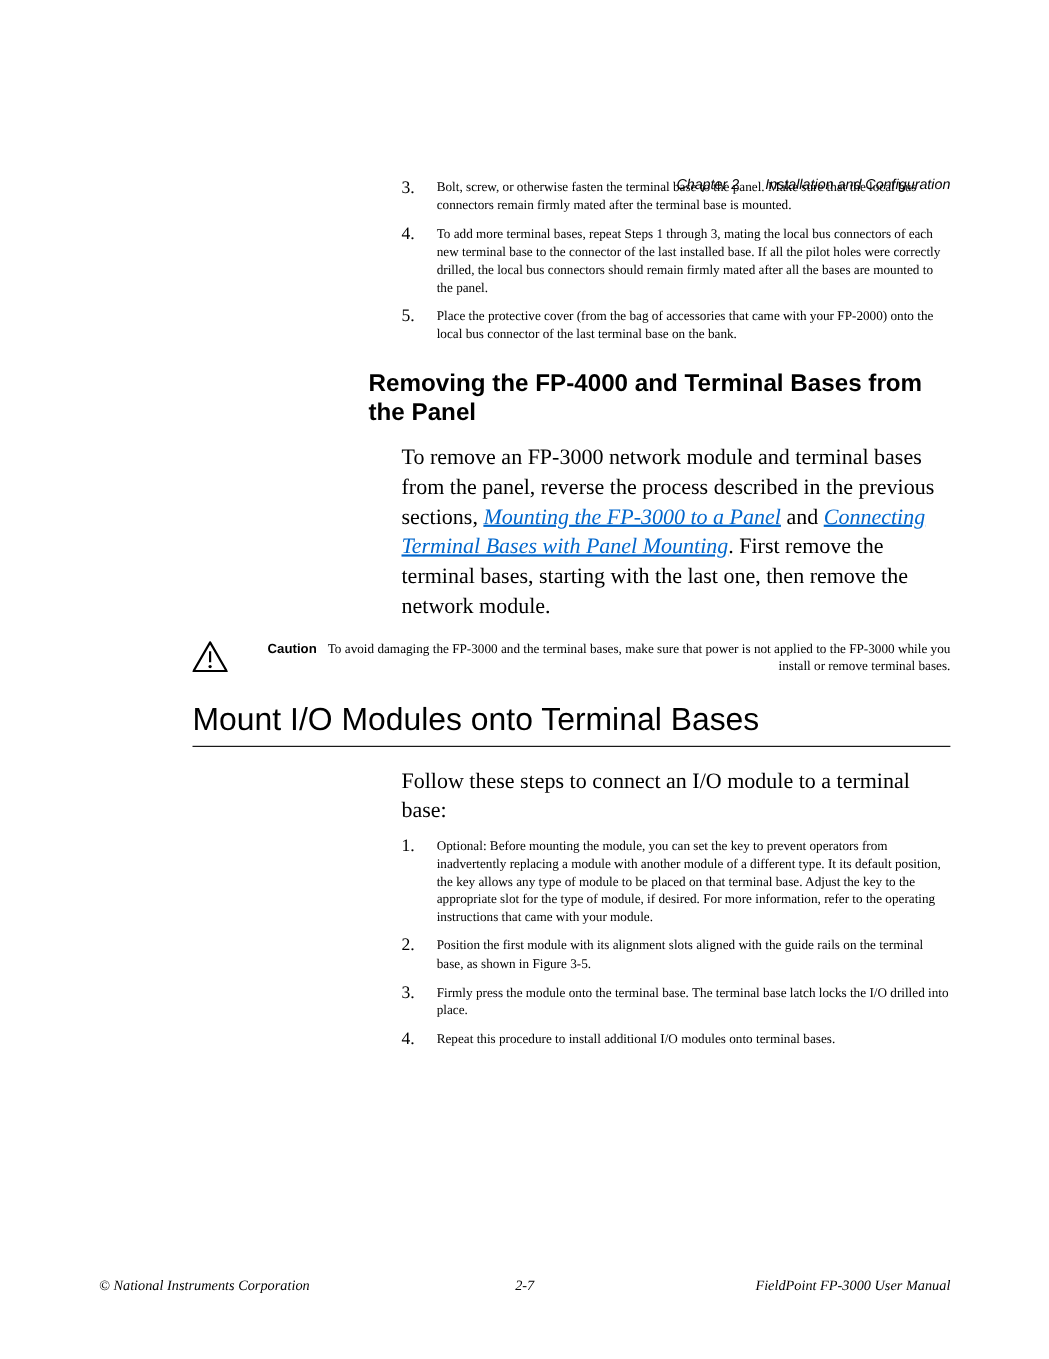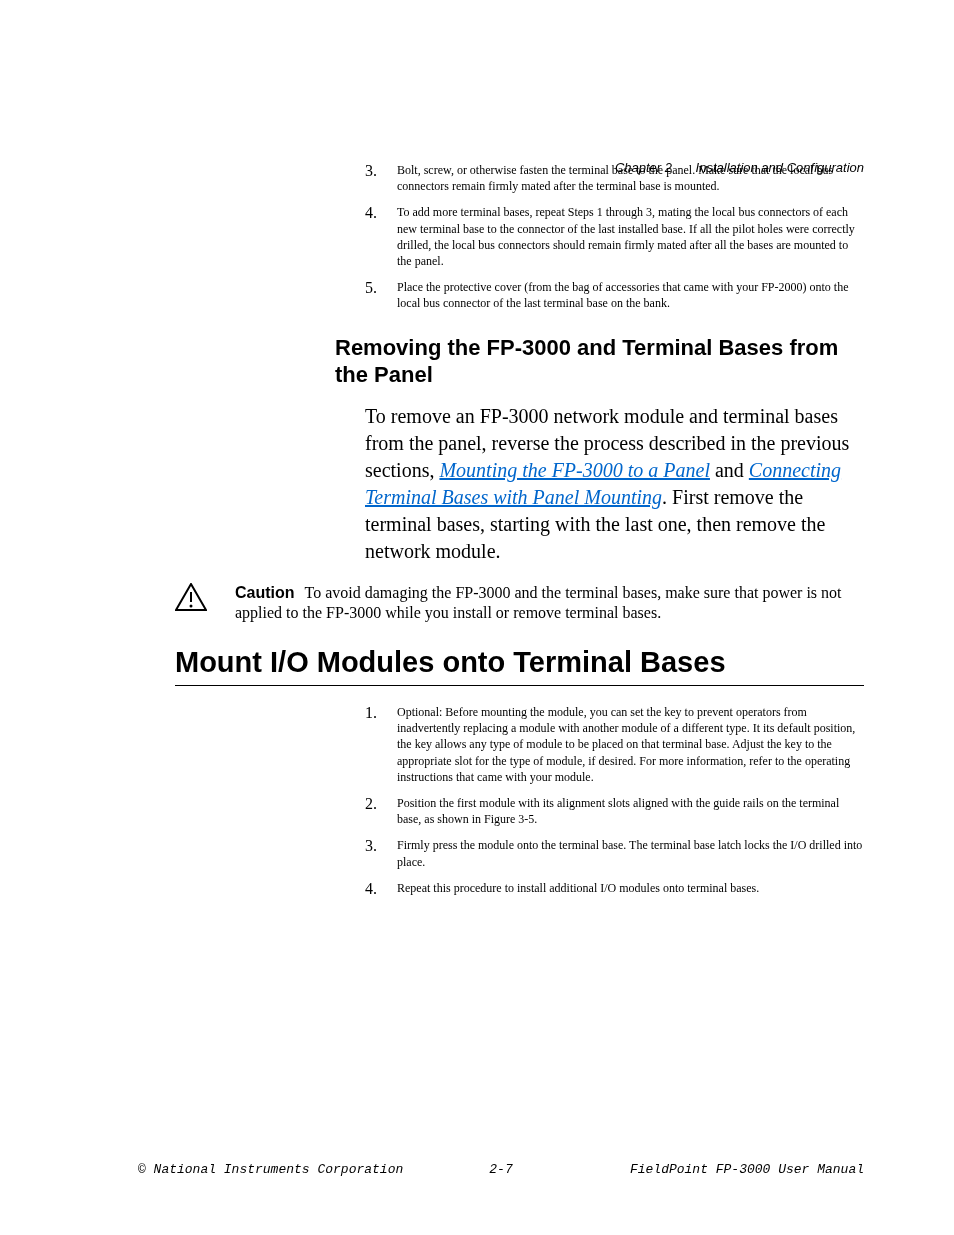--- a/index.html
+++ b/index.html
@@ -59,51 +59,51 @@
     margin-bottom: 22px;
   }
   .caution-icon {
     flex-shrink: 0;
     width: 60px;
     text-align: left;
     font-size: 28px;
     line-height: 1;
   }
   .caution-text {
-    font-size: 16px;
+    font-size: 12px;
     line-height: 1.3;
+    text-align: right;
   }
   .caution-label {
     font-family: Arial, Helvetica, sans-serif;
     font-weight: bold;
     margin-right: 10px;
   }
   .h1 {
     font-family: Arial, Helvetica, sans-serif;
-    font-weight: bold;
+    font-weight: normal;
     font-size: 29px;
     margin-top: 10px;
     margin-bottom: 6px;
   }
   .h1-rule {
     border: none;
     border-top: 1px solid #000;
     margin-bottom: 18px;
   }
   .footer {
     position: absolute;
     bottom: 58px;
     left: 90px;
     right: 90px;
-    font-family: Liberation Mono, monospace;
+    font-family: Liberation Serif, serif;
     font-style: italic;
     font-size: 13px;
     display: flex;
     justify-content: space-between;
-    margin-left: 48px;
   }
   .footer .center { position: absolute; left: 0; right: 0; text-align: center; }
   .footer .left, .footer .right { position: relative; z-index: 1; }
 </style>
 </head>
 <body>
 
 <div class="page">
   <div class="running-header">
     <span class="chapnum">Chapter 2</span>
@@ -120,21 +120,21 @@
       <li class="ol-item">
         <span class="num">4.</span>
         <span class="txt">To add more terminal bases, repeat Steps 1 through 3, mating the local bus connectors of each new terminal base to the connector of the last installed base. If all the pilot holes were correctly drilled, the local bus connectors should remain firmly mated after all the bases are mounted to the panel.</span>
       </li>
       <li class="ol-item">
         <span class="num">5.</span>
         <span class="txt">Place the protective cover (from the bag of accessories that came with your FP-2000) onto the local bus connector of the last terminal base on the bank.</span>
       </li>
     </ol>
 
-    <h2 class="h2">Removing the FP-3000 and Terminal Bases from the Panel</h2>
+    <h2 class="h2">Removing the FP-4000 and Terminal Bases from the Panel</h2>
 
     <p class="para">
       <span>To remove an FP-3000 network module and terminal bases from the panel, reverse the process described in the previous sections, </span><a href="#" class="link">Mounting the FP-3000 to a Panel</a><span> and </span><a href="#" class="link">Connecting Terminal Bases with Panel Mounting</a><span>. First remove the terminal bases, starting with the last one, then remove the network module.</span>
     </p>
   </div>
 
   <div class="caution-block">
     <div class="caution-icon">
       <svg width="32" height="28" viewBox="0 0 32 28">
         <polygon points="16,1 31,27 1,27" fill="none" stroke="#000" stroke-width="2"></polygon>
@@ -144,20 +144,21 @@
     </div>
     <div class="caution-text">
       <span class="caution-label">Caution</span><span>To avoid damaging the FP-3000 and the terminal bases, make sure that power is not applied to the FP-3000 while you install or remove terminal bases.</span>
     </div>
   </div>
 
   <h1 class="h1">Mount I/O Modules onto Terminal Bases</h1>
   <hr class="h1-rule">
 
   <div class="body-area" style="margin-top:0;">
+    <p class="para">Follow these steps to connect an I/O module to a terminal base:</p>
 
     <ol class="ol-list">
       <li class="ol-item">
         <span class="num">1.</span>
         <span class="txt">Optional: Before mounting the module, you can set the key to prevent operators from inadvertently replacing a module with another module of a different type. It its default position, the key allows any type of module to be placed on that terminal base. Adjust the key to the appropriate slot for the type of module, if desired. For more information, refer to the operating instructions that came with your module.</span>
       </li>
       <li class="ol-item">
         <span class="num">2.</span>
         <span class="txt">Position the first module with its alignment slots aligned with the guide rails on the terminal base, as shown in Figure 3-5.</span>
       </li>

